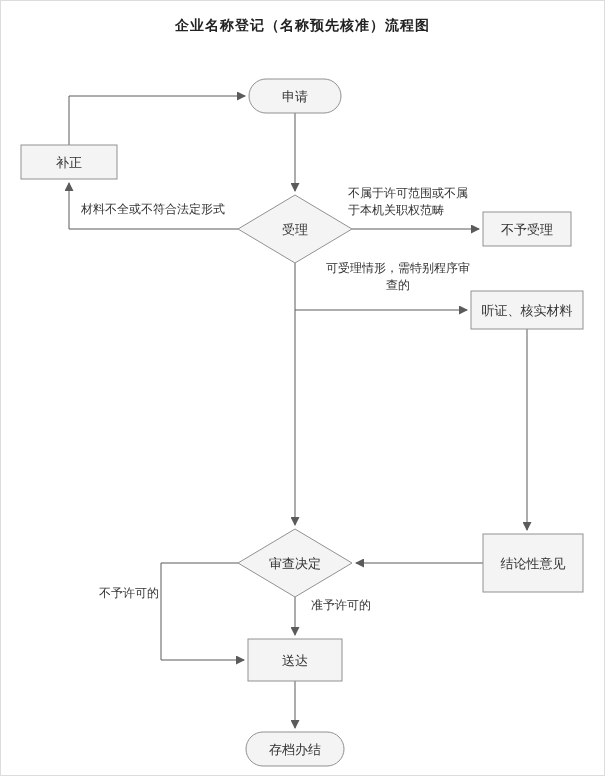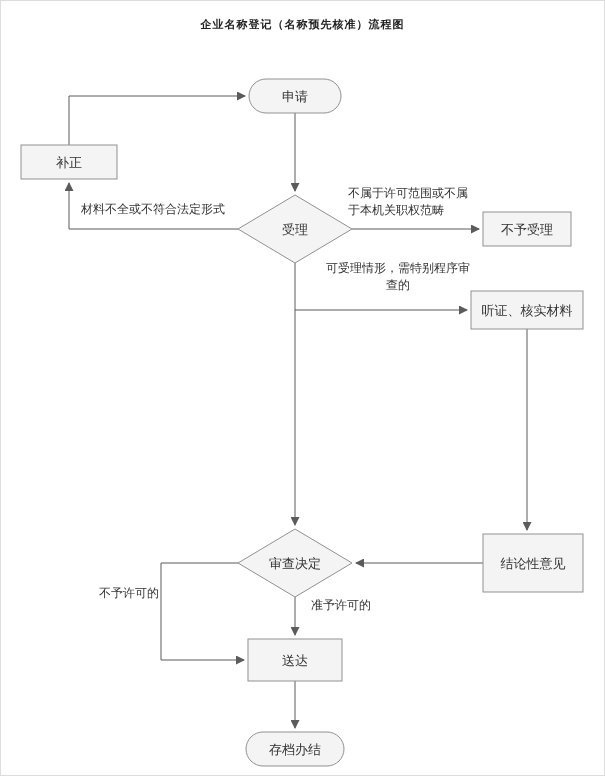--- a/index.html
+++ b/index.html
@@ -16,21 +16,21 @@
     border: 1px solid #dcdcdc;
     box-sizing: border-box;
     overflow: hidden;
   }
   .title {
     position: absolute;
     top: 16px;
     left: 0;
     width: 100%;
     text-align: center;
-    font-size: 11px;
+    font-size: 14px;
     font-weight: bold;
     color: var(--title-color, #222222);
     letter-spacing: 1px;
   }
   svg.chart {
     position: absolute;
     top: 0;
     left: 0;
   }
   .node-shape {

